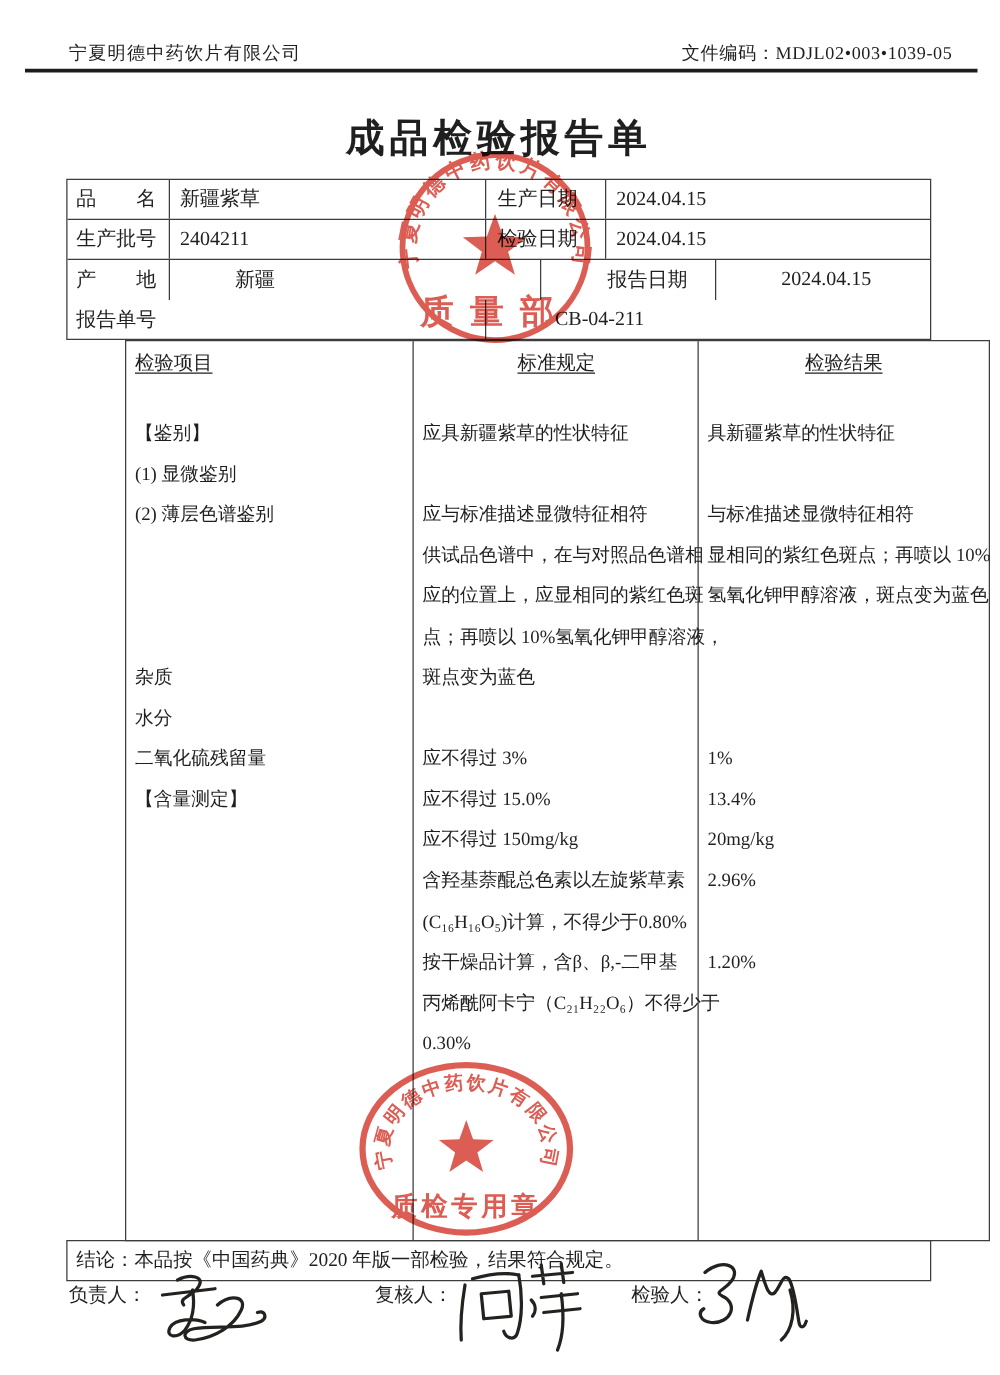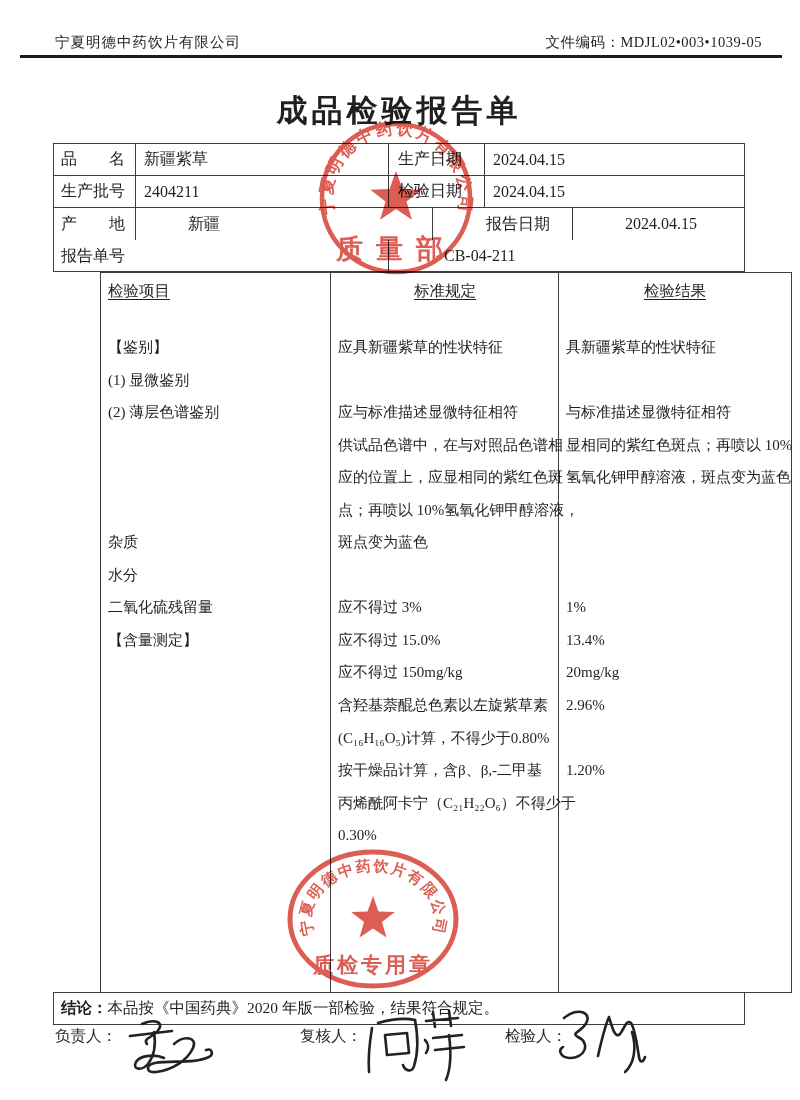--- a/index.html
+++ b/index.html
@@ -39,21 +39,21 @@
   .h1{left:7px;} .h2{left:230px;width:228px;text-align:center;} .h3{left:458px;width:232px;text-align:center;}
   .col{position:absolute;top:58px;}
   .col .line{height:32.55px;line-height:32.55px;white-space:nowrap;}
   .col1{left:7px;width:218px;}
   .col2{left:237px;width:218px;}
   .col3{left:465px;width:224px;}
   
   .conclusion{position:absolute;left:53px;top:991.6px;width:692px;height:33px;
               border:1.6px solid #3d3d3d;box-sizing:border-box;display:flex;align-items:center;
               font-size:15.5px;white-space:nowrap;}
-  .conclusion .lab{font-weight:bold;padding-left:7px;}
+  .conclusion .lab{font-weight:normal;padding-left:7px;}
   
   .sig-row{position:absolute;left:0;top:1026px;width:800px;height:22px;font-size:15.5px;padding-left:38px;}
   .sig-label{position:absolute;white-space:nowrap;}
   .sl1{left:55px;} .sl2{left:300px;} .sl3{left:505px;}
   .sig-svg{position:absolute;}
   .sig-svg path{fill:none;stroke:#24221f;stroke-width:2.6;stroke-linecap:round;stroke-linejoin:round;}
   
   .stamp{position:absolute;opacity:.88;mix-blend-mode:multiply;pointer-events:none;}
   .stamp-top{left:308px;top:110px;}
   .stamp-bottom{left:285px;top:848px;}

